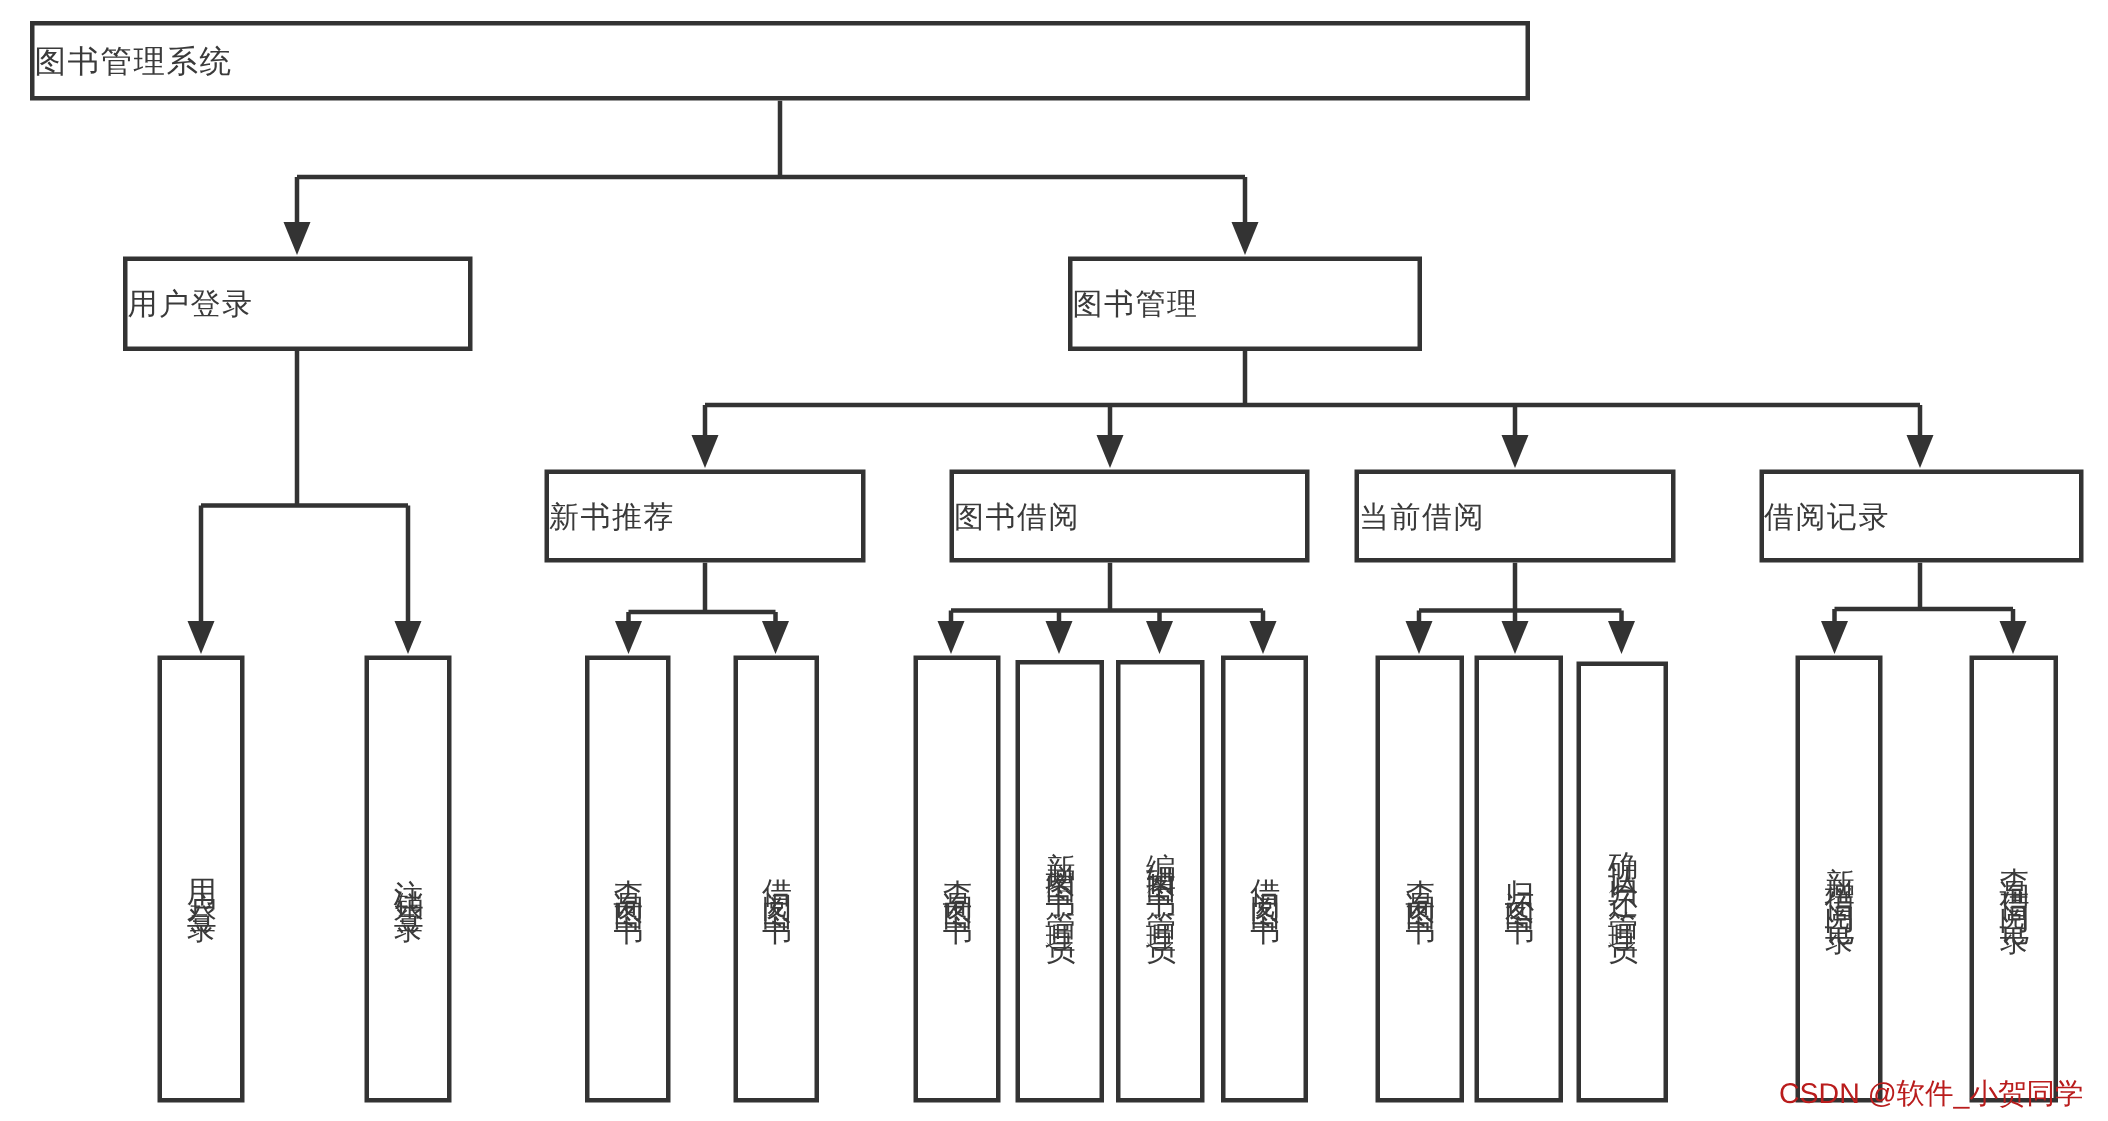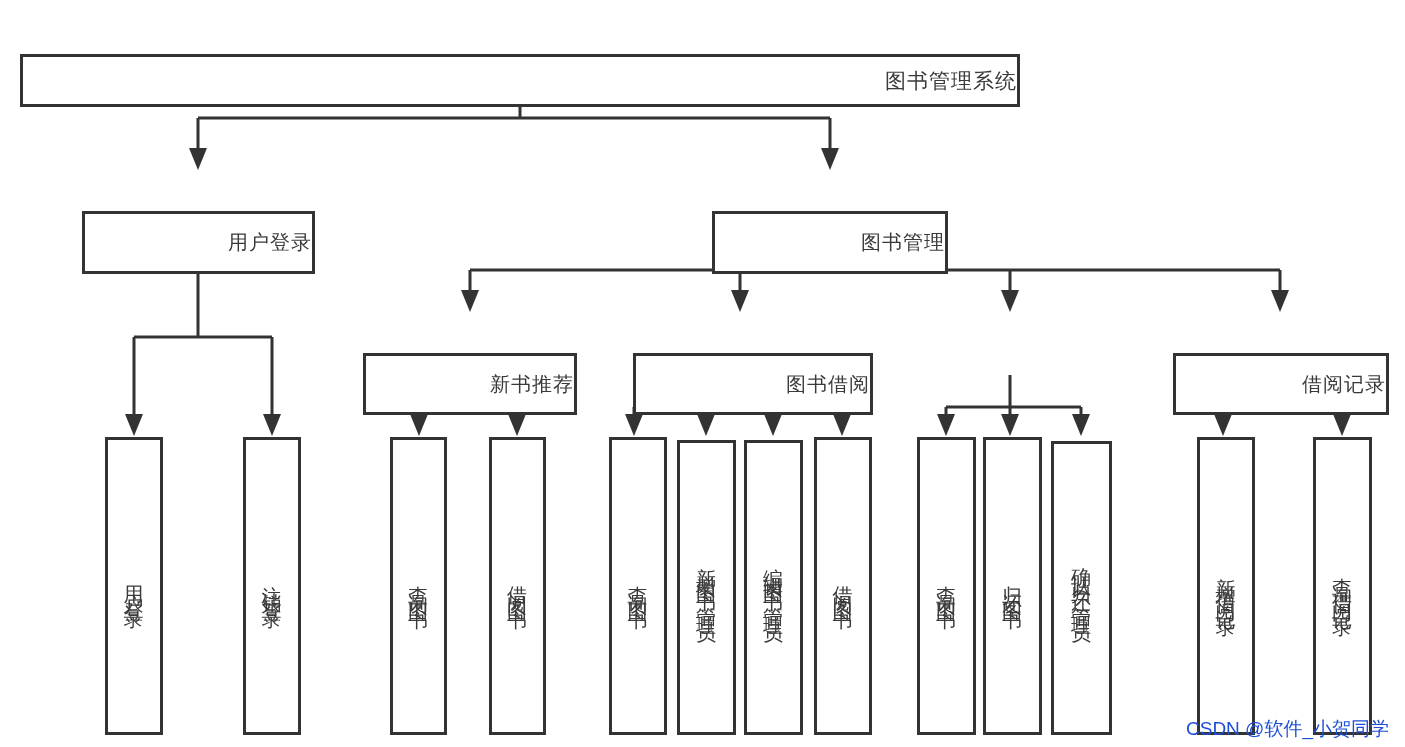--- a/index.html
+++ b/index.html
@@ -21,26 +21,25 @@
     top: 0;
     pointer-events: none;
   }
   .box {
     position: absolute;
     box-sizing: border-box;
     border: 3px solid #333333;
     background: #ffffff;
     display: flex;
     align-items: center;
-    justify-content: flex-end;
+    justify-content: flex-start;
     color: #3a3a3a;
     font-size: 20px;
     letter-spacing: 1px;
     z-index: 2;
-    margin-top: 40px;
   }
   .box.root { font-size: 21px; }
   .vbox {
     position: absolute;
     box-sizing: border-box;
     border: 3px solid #333333;
     background: #ffffff;
     display: flex;
     align-items: center;
     justify-content: center;
@@ -55,21 +54,21 @@
     font-size: 20px;
     letter-spacing: 8px;
     line-height: 1;
     white-space: nowrap;
   }
   .watermark {
     position: absolute;
     left: 1186px;
     top: 716px;
     font-size: 19px;
-    color: #1d4ed8;
+    color: #b91c1c;
     white-space: nowrap;
     z-index: 3;
   }
 </style>
 </head>
 <body>
 
 <div class="canvas">
 
   <svg class="connectors" width="1405" height="747" viewBox="0 0 1405 747" xmlns="http://www.w3.org/2000/svg">
@@ -122,20 +121,23 @@
   <div class="box" style="left:712px; top:171px; width:236px; height:63px;">
     <span>图书管理</span>
   </div>
 
   <div class="box" style="left:363px; top:313px; width:214px; height:62px;">
     <span>新书推荐</span>
   </div>
   <div class="box" style="left:633px; top:313px; width:240px; height:62px;">
     <span>图书借阅</span>
   </div>
+  <div class="box" style="left:903px; top:313px; width:214px; height:62px;">
+    <span>当前借阅</span>
+  </div>
   <div class="box" style="left:1173px; top:313px; width:216px; height:62px;">
     <span>借阅记录</span>
   </div>
 
   <div class="vbox" style="left:105px; width:58px;">
     <span class="vtext">用户登录</span>
   </div>
   <div class="vbox" style="left:243px; width:58px;">
     <span class="vtext">注销登录</span>
   </div>

